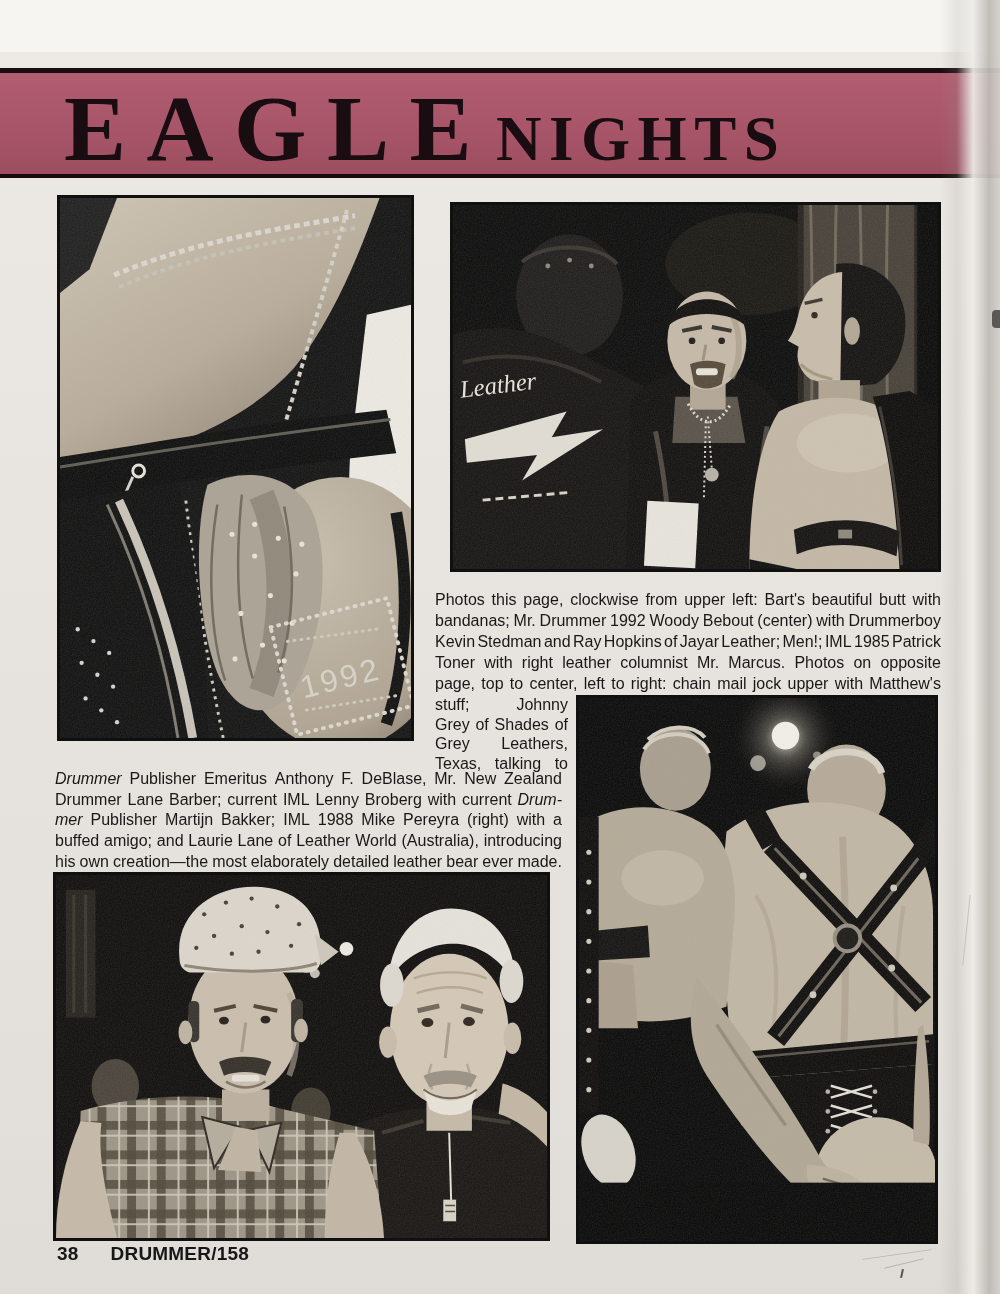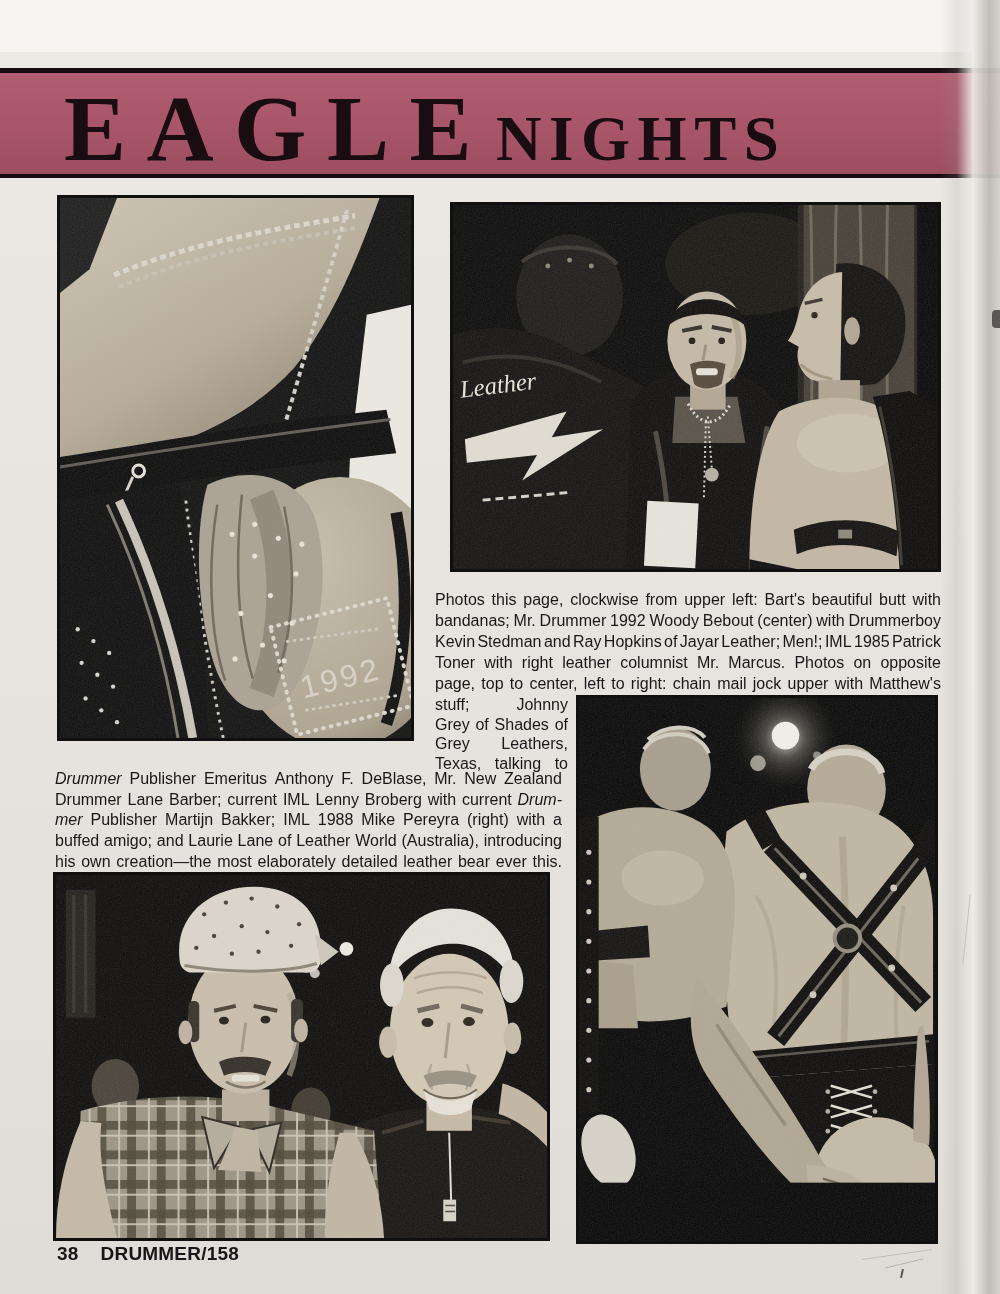--- a/index.html
+++ b/index.html
@@ -15,21 +15,21 @@
   .t2{font-family:"Liberation Serif",serif;font-size:63px;font-weight:700;letter-spacing:0.12em;margin-left:4px;}
   .photo{position:absolute;box-sizing:border-box;border:3px solid #101010;background:#0c0c0c;}
   .photo svg{display:block;width:100%;height:100%;}
   .cap{position:absolute;color:#181818;font-size:16px;}
   .cap-line{display:flex;justify-content:space-between;align-items:center;}
   .cap-wide .cap-line{height:21.2px;width:506px;}
   .cap-narrow .cap-line{height:19.8px;width:133px;}
   .cap-left .cap-line{height:20.6px;width:507px;}
   .it{font-style:italic;}
   .footer{position:absolute;left:57px;top:1243px;font-size:19px;font-weight:700;color:#171717;letter-spacing:0.2px;}
-  .footer .mag{margin-left:22px;}
+  .footer .mag{margin-left:32px;}
   .right-shadow{position:absolute;top:0;right:0;width:60px;height:1294px;pointer-events:none;
        background:linear-gradient(90deg,rgba(150,146,140,0) 0%,rgba(150,146,140,0.18) 28%,
        rgba(238,236,232,0.92) 55%,rgba(190,186,180,0.95) 82%,rgba(212,209,204,0.95) 100%);}
   .notch{position:absolute;right:0;top:310px;width:8px;height:18px;background:#474441;
          border-radius:4px 0 0 4px;opacity:.85;}
   .scratch{position:absolute;border-top:1px solid #b8b4ae;}
   .s1{left:862px;top:1254px;width:70px;transform:rotate(-8deg);}
   .s2{left:884px;top:1263px;width:40px;transform:rotate(-14deg);}
   .s3{left:966px;top:895px;width:2px;height:70px;border-top:none;border-left:1.5px solid #c6c2bc;transform:rotate(6deg);}
   .tick{position:absolute;left:901px;top:1269px;width:2px;height:9px;background:#5a554e;transform:rotate(12deg);}
@@ -331,21 +331,21 @@
       <div class="cap-line">
         <span>his</span>
         <span>own</span>
         <span>creation—the</span>
         <span>most</span>
         <span>elaborately</span>
         <span>detailed</span>
         <span>leather</span>
         <span>bear</span>
         <span>ever</span>
-        <span>this.</span>
+        <span>made.</span>
       </div>
     </div>
 
   <figure class="photo" style="left:576px;top:695px;width:362px;height:549px;margin:0;">
     <svg viewBox="0 0 362 549" preserveAspectRatio="none">
       <defs>
         <radialGradient id="p3glow" cx="0.5" cy="0.5" r="0.5">
           <stop offset="0" stop-color="#f7f5ef"></stop>
             <stop offset="0.35" stop-color="#8d897d" stop-opacity="0.5"></stop>
           <stop offset="1" stop-color="#000000" stop-opacity="0"></stop>

